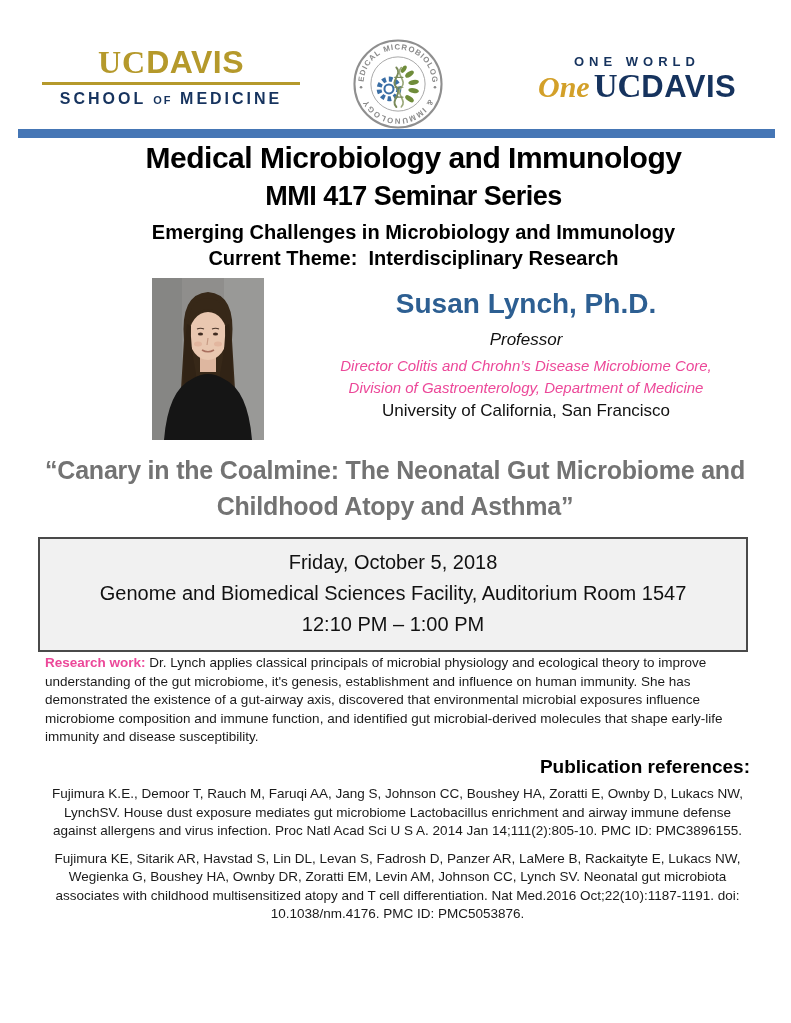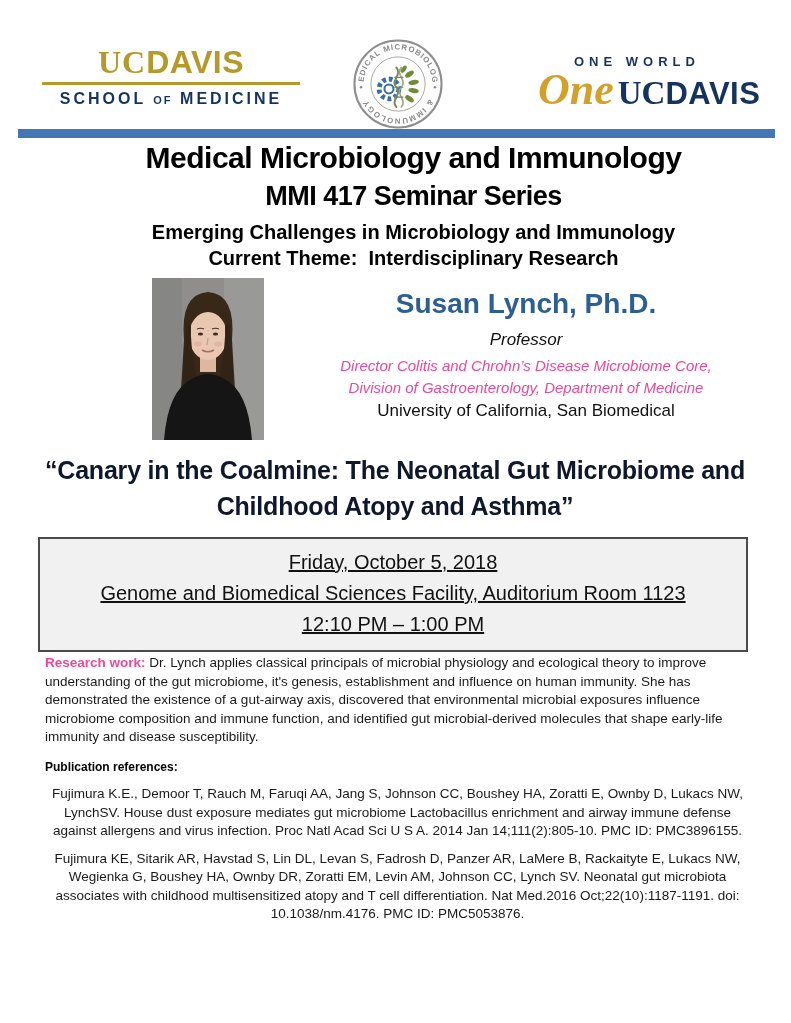--- a/index.html
+++ b/index.html
@@ -15,21 +15,21 @@
   .som-wordmark .davis { font-family:"Liberation Sans", sans-serif; font-weight:800; letter-spacing:0.5px; }
   .som-rule { height:3px; background:#B5992B; margin:4px 2px 5px; }
   .som-line2 { color:#16335E; font-weight:bold; font-size:16px; letter-spacing:3px; white-space:nowrap; }
   .som-line2 .of { font-size:11px; letter-spacing:2px; }
 
   .seal { position:absolute; left:352px; top:38px; width:92px; height:92px; z-index:2; }
 
   .ow-logo { position:absolute; left:494px; top:54px;margin-left:44px; }
   .ow-top { color:#16335E; font-weight:bold; font-size:13px; letter-spacing:5px; margin-left:36px; }
   .ow-row { display:flex; align-items:baseline; margin-top:1px; }
-  .ow-one { font-family:"Liberation Serif", serif; font-style:italic; font-weight:bold; color:#D3A029; font-size:44px; line-height:0.9; margin-right:4px; }
+  .ow-one { font-family:"Liberation Serif", serif; font-style:italic; font-weight:bold; color:#D3A029; font-size:30px; line-height:0.9; margin-right:4px; }
   .ow-uc { font-family:"Liberation Serif", serif; font-weight:bold; color:#16335E; font-size:33px; line-height:1; }
   .ow-davis { font-weight:800; color:#16335E; font-size:31px; line-height:1; letter-spacing:0.5px; }
 
   .blue-rule { position:absolute; top:129px; left:18px; width:757px; height:9px; background:#4576B5; }
 
   
   .titles { position:absolute; top:141px; left:18px; width:791px; text-align:center; color:#000; }
   .t1 { font-size:30px; font-weight:bold; margin:0; letter-spacing:-0.5px; }
   .t2 { font-size:27px; font-weight:bold; margin:6px 0 0; letter-spacing:-0.5px; }
   .t3 { font-size:20px; font-weight:bold; margin:9px 0 0; }
@@ -39,32 +39,32 @@
   .speaker { position:absolute; top:278px; left:106px; display:flex;padding-left:46px; }
   .photo { width:112px; height:162px; display:block; }
   .speaker-info { width:440px; margin-left:42px; text-align:center; padding-top:10px; }
   .sp-name { color:#2D5F92; font-size:28px; font-weight:bold; margin:0 0 10px; }
   .sp-prof { font-style:italic; font-size:17px; margin:0 0 7px; color:#111; }
   .sp-role { font-style:italic; font-size:15px; margin:0 0 5px; color:#ec4899; }
   .sp-inst { font-size:17px; margin:4px 0 0; color:#111; }
 
   
   .talk-title { position:absolute; top:452px; left:42px; width:706px; text-align:center;
-    font-size:25px; font-weight:bold; color:#0f172a; line-height:1.45; letter-spacing:-0.2px; }
+    font-size:25px; font-weight:bold; color:#737373; line-height:1.45; letter-spacing:-0.2px; }
 
   
   .event-box { position:absolute; top:537px; left:38px; width:710px; box-sizing:border-box;
     border:2px solid #4a4a4a; background:#F1F1F1; text-align:center; padding:8px 0 10px; }
-  .event-line { margin:0; font-size:20px; line-height:31px; color:#111;text-decoration:underline; }
+  .event-line { margin:0; font-size:20px; line-height:31px; color:#111; }
 
   
   .body-copy { position:absolute; top:654px; left:45px; width:705px; font-size:13.5px; line-height:18.5px; color:#1a1a1a; }
   .body-copy p { margin:0 0 11px; }
   .research b { color:#ec4899; }
-  .pub-heading { font-weight:bold; font-size:12px; color:#000; margin-bottom:9px !important; }
+  .pub-heading { font-weight:bold; font-size:19px; color:#000; margin-bottom:9px !important;text-align:right; }
   .ref { margin-bottom:9px !important;text-align:center; }
 </style>
 </head>
 <body>
 
 <div class="som-logo">
   <div class="som-wordmark"><span>UC</span><span class="davis">DAVIS</span></div>
   <div class="som-rule"></div>
   <div class="som-line2"><span>SCHOOL</span> <span class="of">OF</span> <span>MEDICINE</span></div>
 </div>
@@ -150,29 +150,29 @@
       <ellipse cx="66" cy="66" rx="4" ry="2.5" fill="#DBA58E" opacity="0.5"></ellipse>
 
       <path d="M12,162 Q16,112 40,101 Q48,96 56,96 Q64,96 72,101 Q96,112 100,162 Z" fill="#151515"></path>
     </g>
   </svg>
   <div class="speaker-info">
     <div class="sp-name">Susan Lynch, Ph.D.</div>
     <div class="sp-prof">Professor</div>
     <div class="sp-role">Director Colitis and Chrohn’s Disease Microbiome Core,</div>
     <div class="sp-role">Division of Gastroenterology, Department of Medicine</div>
-    <div class="sp-inst">University of California, San Biomedical</div>
+    <div class="sp-inst">University of California, San Francisco</div>
   </div>
 </div>
 
 <div class="talk-title">“Canary in the Coalmine: The Neonatal Gut Microbiome and Childhood Atopy and Asthma”</div>
 
 <div class="event-box">
   <p class="event-line">Friday, October 5, 2018</p>
-  <p class="event-line">Genome and Biomedical Sciences Facility, Auditorium Room 1123</p>
+  <p class="event-line">Genome and Biomedical Sciences Facility, Auditorium Room 1547</p>
   <p class="event-line">12:10 PM – 1:00 PM</p>
 </div>
 
 <div class="body-copy">
   <p class="research"><b>Research work:</b><span> Dr. Lynch applies classical principals of microbial physiology and ecological theory to improve understanding of the gut microbiome, it's genesis, establishment and influence on human immunity. She has demonstrated the existence of a gut-airway axis, discovered that environmental microbial exposures influence microbiome composition and immune function, and identified gut microbial-derived molecules that shape early-life immunity and disease susceptibility.</span></p>
   <p class="pub-heading">Publication references:</p>
   <p class="ref">Fujimura K.E., Demoor T, Rauch M, Faruqi AA, Jang S, Johnson CC, Boushey HA, Zoratti E, Ownby D, Lukacs NW, LynchSV. House dust exposure mediates gut microbiome Lactobacillus enrichment and airway immune defense against allergens and virus infection. Proc Natl Acad Sci U S A. 2014 Jan 14;111(2):805-10. PMC ID: PMC3896155.</p>
   <p class="ref">Fujimura KE, Sitarik AR, Havstad S, Lin DL, Levan S, Fadrosh D, Panzer AR, LaMere B, Rackaityte E, Lukacs NW, Wegienka G, Boushey HA, Ownby DR, Zoratti EM, Levin AM, Johnson CC, Lynch SV. Neonatal gut microbiota associates with childhood multisensitized atopy and T cell differentiation. Nat Med.2016 Oct;22(10):1187-1191. doi: 10.1038/nm.4176. PMC ID: PMC5053876.</p>
 </div>
 

